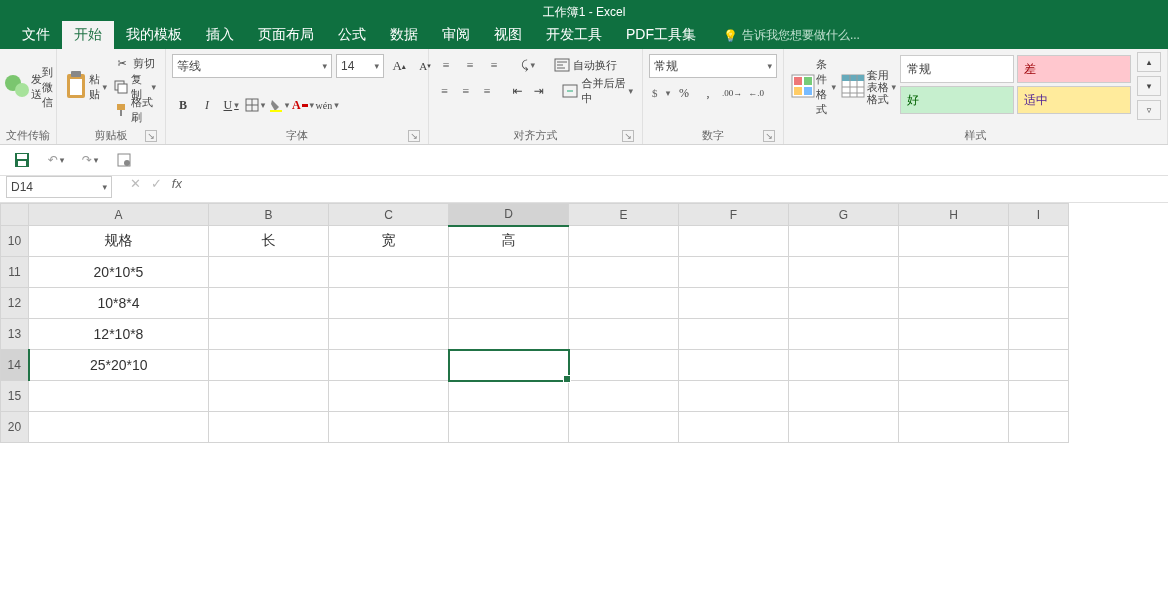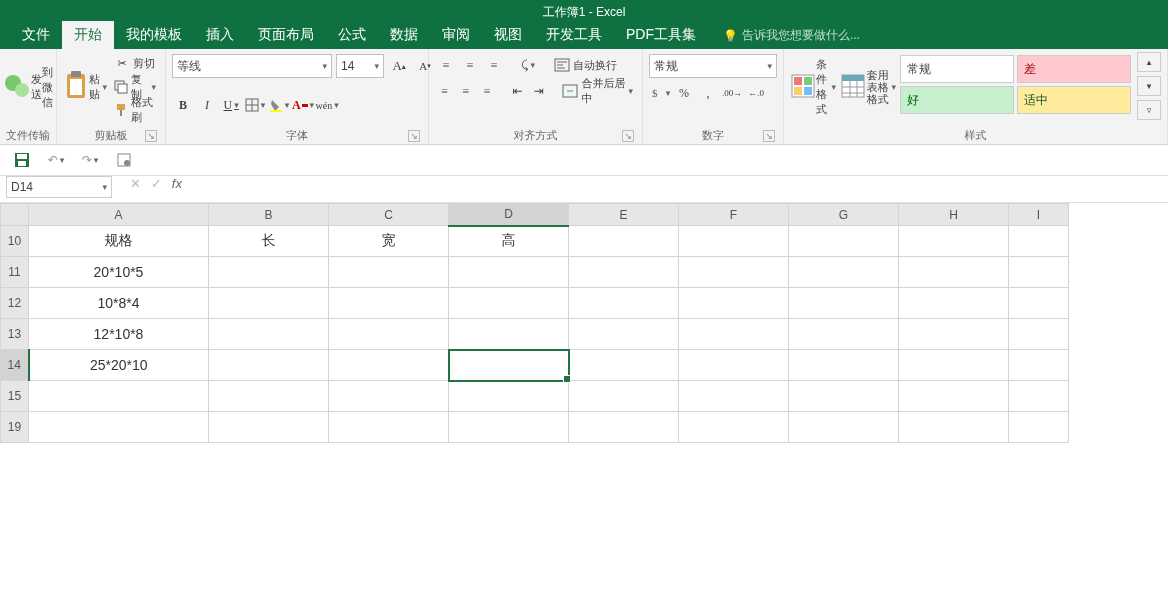--- a/index.html
+++ b/index.html
@@ -295,21 +295,21 @@
                 <span>常规</span>
               </div>
           <div class="stylecell" style="background:#ffc7ce;color:#9c0006">
                 <span>差</span>
               </div>
         </div>
         <div class="row" style="gap:3px">
           <div class="stylecell" style="background:#c6efce;color:#006100">
                 <span>好</span>
               </div>
-          <div class="stylecell" style="background:#ffeb9c;color:#14532d">
+          <div class="stylecell" style="background:#ffeb9c;color:#4c1d95">
                 <span>适中</span>
               </div>
         </div>
       </div>
       <div style="display:flex;flex-direction:column;justify-content:center;gap:4px;margin-left:2px">
         <div class="tbtn" style="border:1px solid #ccc;height:18px;font-size:9px">▴</div>
         <div class="tbtn" style="border:1px solid #ccc;height:18px;font-size:9px">▾</div>
         <div class="tbtn" style="border:1px solid #ccc;height:18px;font-size:9px">▿</div>
       </div>
     </div>
@@ -431,21 +431,21 @@
             <td></td>
             <td></td>
             <td></td>
             <td></td>
             <td></td>
             <td></td>
             <td></td>
             <td></td>
           </tr>
           <tr>
-            <td class="rowh">19</td>
+            <td class="rowh">20</td>
             <td></td>
             <td></td>
             <td></td>
             <td></td>
             <td></td>
             <td></td>
             <td></td>
             <td></td>
             <td></td>
           </tr>

